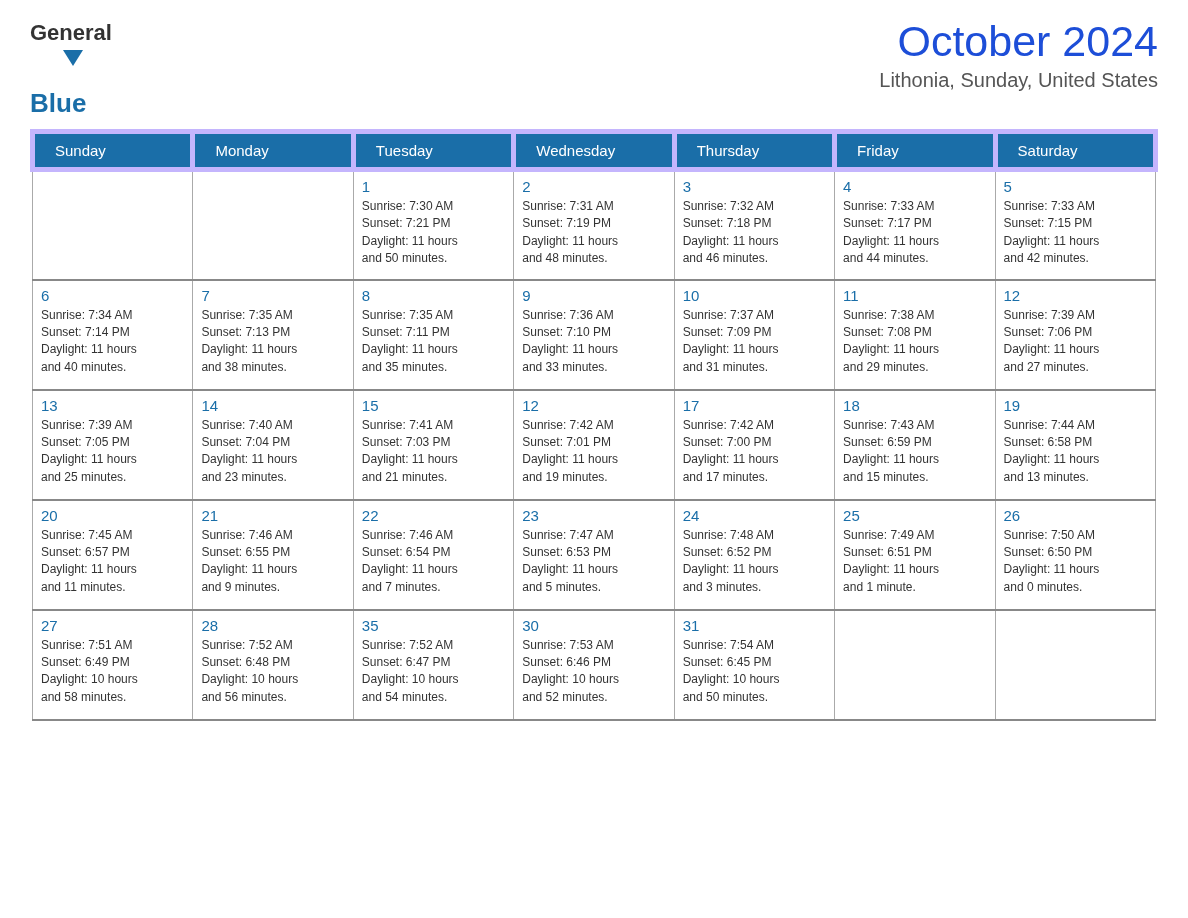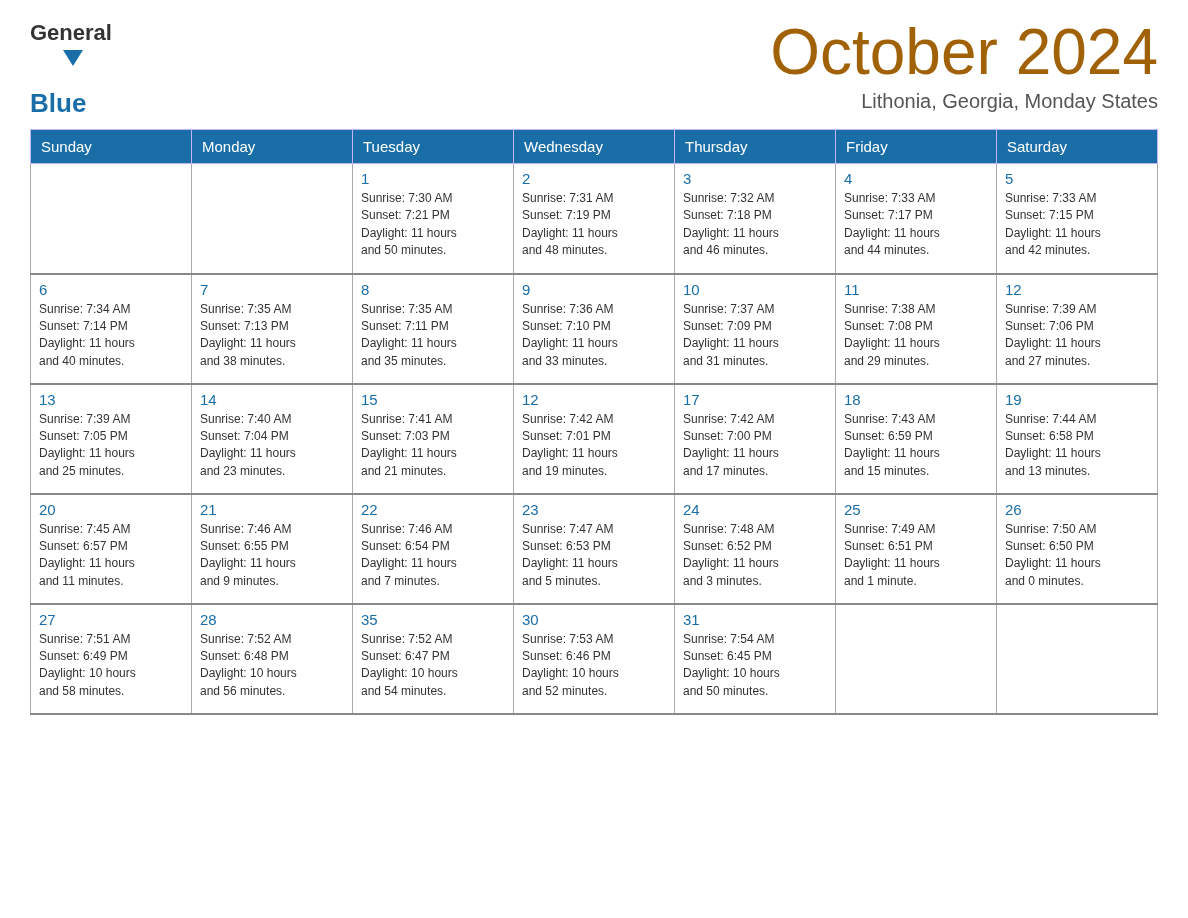--- a/index.html
+++ b/index.html
@@ -43,43 +43,43 @@
     .logo-blue {
       font-size: 26px;
       font-weight: bold;
       color: #1a6ea8;
       margin-top: 22px;
     }
     .title-area {
       text-align: right;
     }
     .month-title {
-      font-size: 64px;
+      font-size: 43px;
       font-weight: 300;
-      color: #a16207;
+      color: #1d4ed8;
       line-height: 1;
     }
     .location {
       font-size: 20px;
       color: #555;
       margin-top: 6px;
     }
     table {
       width: 100%;
       border-collapse: collapse;
       table-layout: fixed;
     }
     thead tr th {
       background-color: #1a6ea8;
       color: #fff;
-      padding: 8px 10px;
+      padding: 8px 20px;
       font-size: 15px;
       font-weight: normal;
       text-align: left;
-      border: 1px solid #c4b5fd;
+      border: 5px solid #c4b5fd;
     }
     tbody tr td {
       border: 1px solid #aaa;
       vertical-align: top;
       padding: 6px 8px;
       min-height: 90px;
       height: 110px;
       font-size: 12.5px;
       color: #333;
     }
@@ -108,21 +108,21 @@
 <div class="header">
   <div class="logo">
     <div class="logo-top">
       <span class="logo-general">General</span>
       <div class="logo-triangle"></div>
     </div>
     <span class="logo-blue">Blue</span>
   </div>
   <div class="title-area">
     <div class="month-title">October 2024</div>
-    <div class="location">Lithonia, Georgia, Monday States</div>
+    <div class="location">Lithonia, Sunday, United States</div>
   </div>
 </div>
 
 <table>
   <thead>
     <tr>
     <th>Sunday</th>
         <th>Monday</th>
         <th>Tuesday</th>
         <th>Wednesday</th>

